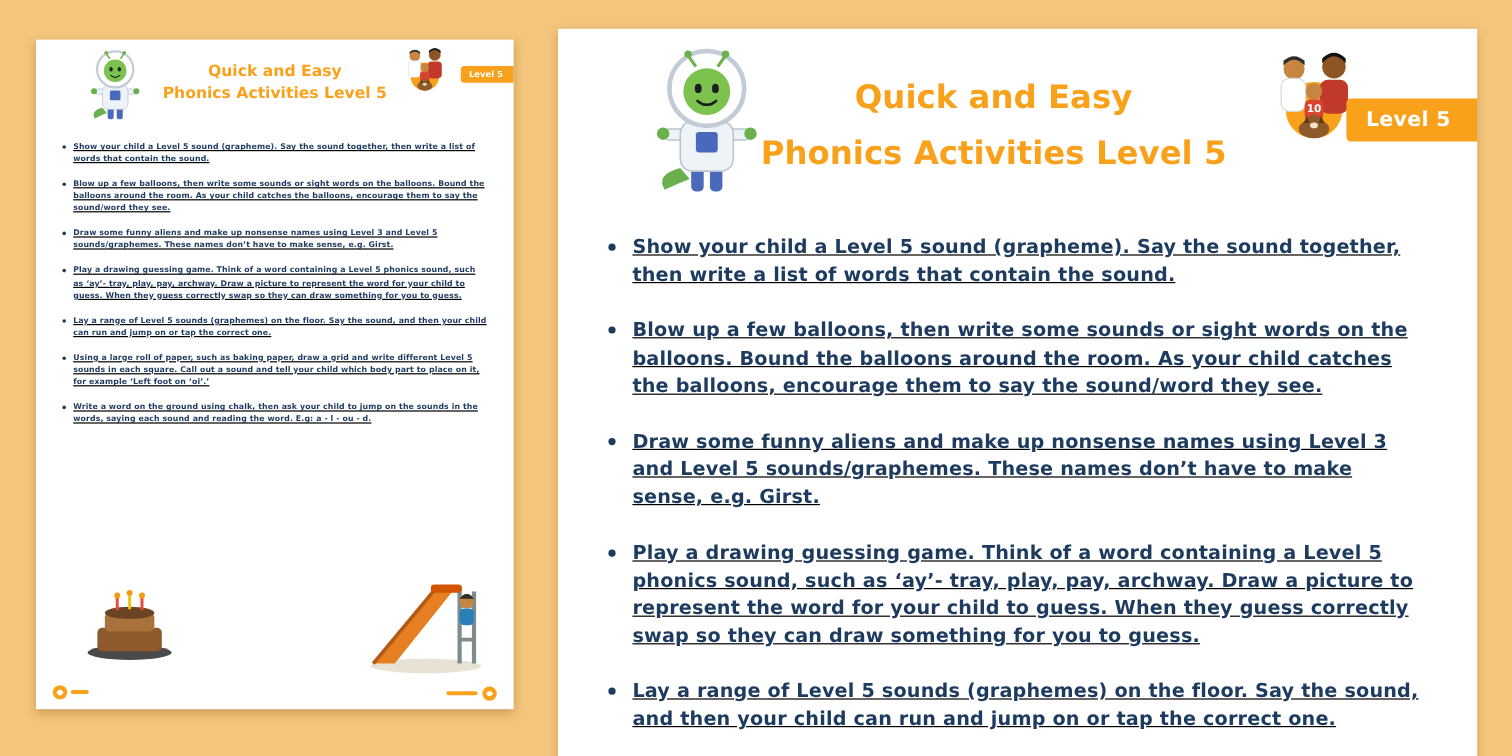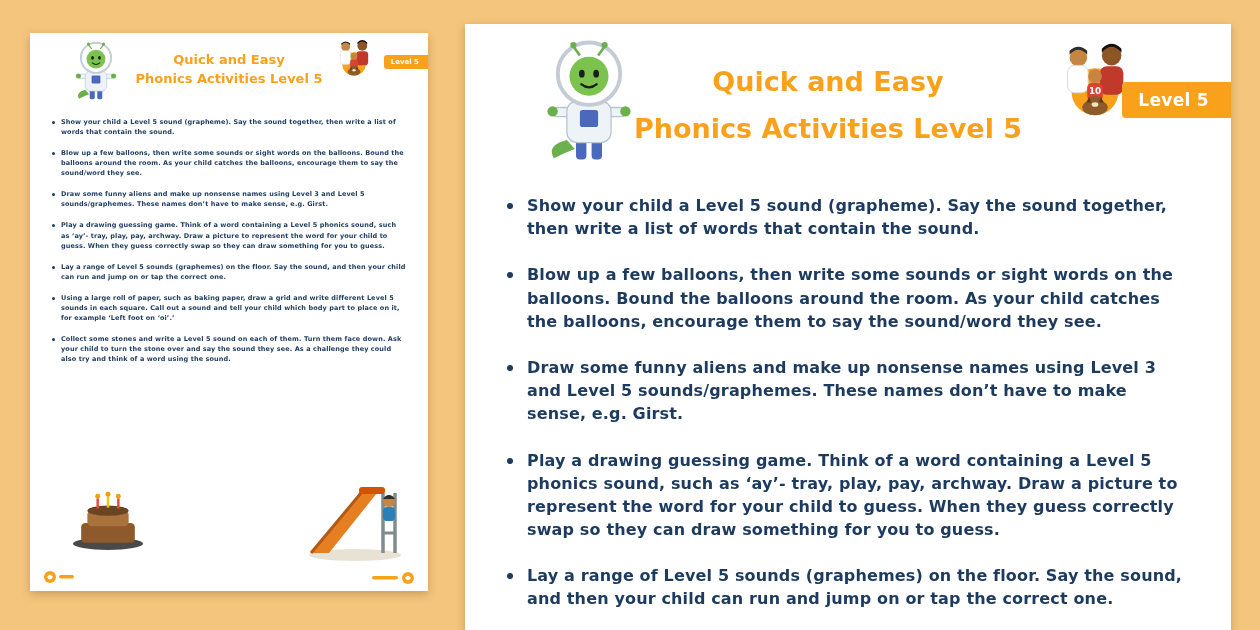--- a/index.html
+++ b/index.html
@@ -4,20 +4,21 @@
 <style>
   html,body{margin:0;padding:0;}
   body{
     width:1260px;height:630px;position:relative;overflow:hidden;
     background:#f4c57c;
     font-family:"DejaVu Sans", sans-serif;
   }
   .page{
     position:absolute;background:#ffffff;
     box-shadow:0 3px 8px rgba(120,80,20,0.35);
+    text-decoration:underline;
   }
   
   .page-left{left:30px;top:33px;width:398px;height:558px;}
   .mini-header{position:relative;height:70px;}
   .mini-alien{position:absolute;left:44px;top:6px;width:44px;height:64px;}
   .mini-title{position:absolute;left:0;right:0;top:18px;text-align:center;
     color:#f9a11b;font-weight:bold;font-size:13px;line-height:1.45;}
   .mini-family{position:absolute;right:52px;top:6px;width:44px;height:40px;}
   .mini-badge{position:absolute;right:0;top:22px;background:#f9a11b;color:#fff;
     font-weight:bold;font-size:7px;padding:3px 9px 3px 7px;border-radius:3px 0 0 3px;}
@@ -116,21 +117,21 @@
     <li>
         <span class="mini-dot"></span>
         <span class="mini-txt">Lay a range of Level 5 sounds (graphemes) on the floor. Say the sound, and then your child can run and jump on or tap the correct one.</span>
       </li>
     <li>
         <span class="mini-dot"></span>
         <span class="mini-txt">Using a large roll of paper, such as baking paper, draw a grid and write different Level 5 sounds in each square. Call out a sound and tell your child which body part to place on it, for example ‘Left foot on ‘oi’.’</span>
       </li>
     <li>
         <span class="mini-dot"></span>
-        <span class="mini-txt">Collect some stones and write a Level 5 sound on each of them. Turn them face down. Ask your child to turn the stone over and say the sound they see. As a challenge they could also try and think of a word using the sound.</span>
+        <span class="mini-txt">Write a word on the ground using chalk, then ask your child to jump on the sounds in the words, saying each sound and reading the word. E.g: a - l - ou - d.</span>
       </li>
   </ul>
 
   <svg class="mini-cake" viewBox="0 0 80 62">
     <ellipse cx="40" cy="54" rx="34" ry="6" fill="#4a4a4a"></ellipse>
     <rect x="14" y="34" width="52" height="19" rx="4" fill="#8e5a2b"></rect>
     <rect x="20" y="22" width="40" height="15" rx="4" fill="#a9713c"></rect>
     <ellipse cx="40" cy="22" rx="20" ry="5" fill="#6b4423"></ellipse>
     <line x1="30" y1="10" x2="30" y2="20" stroke="#e74c3c" stroke-width="2.4"></line>
     <line x1="40" y1="8" x2="40" y2="19" stroke="#f1c40f" stroke-width="2.4"></line>

